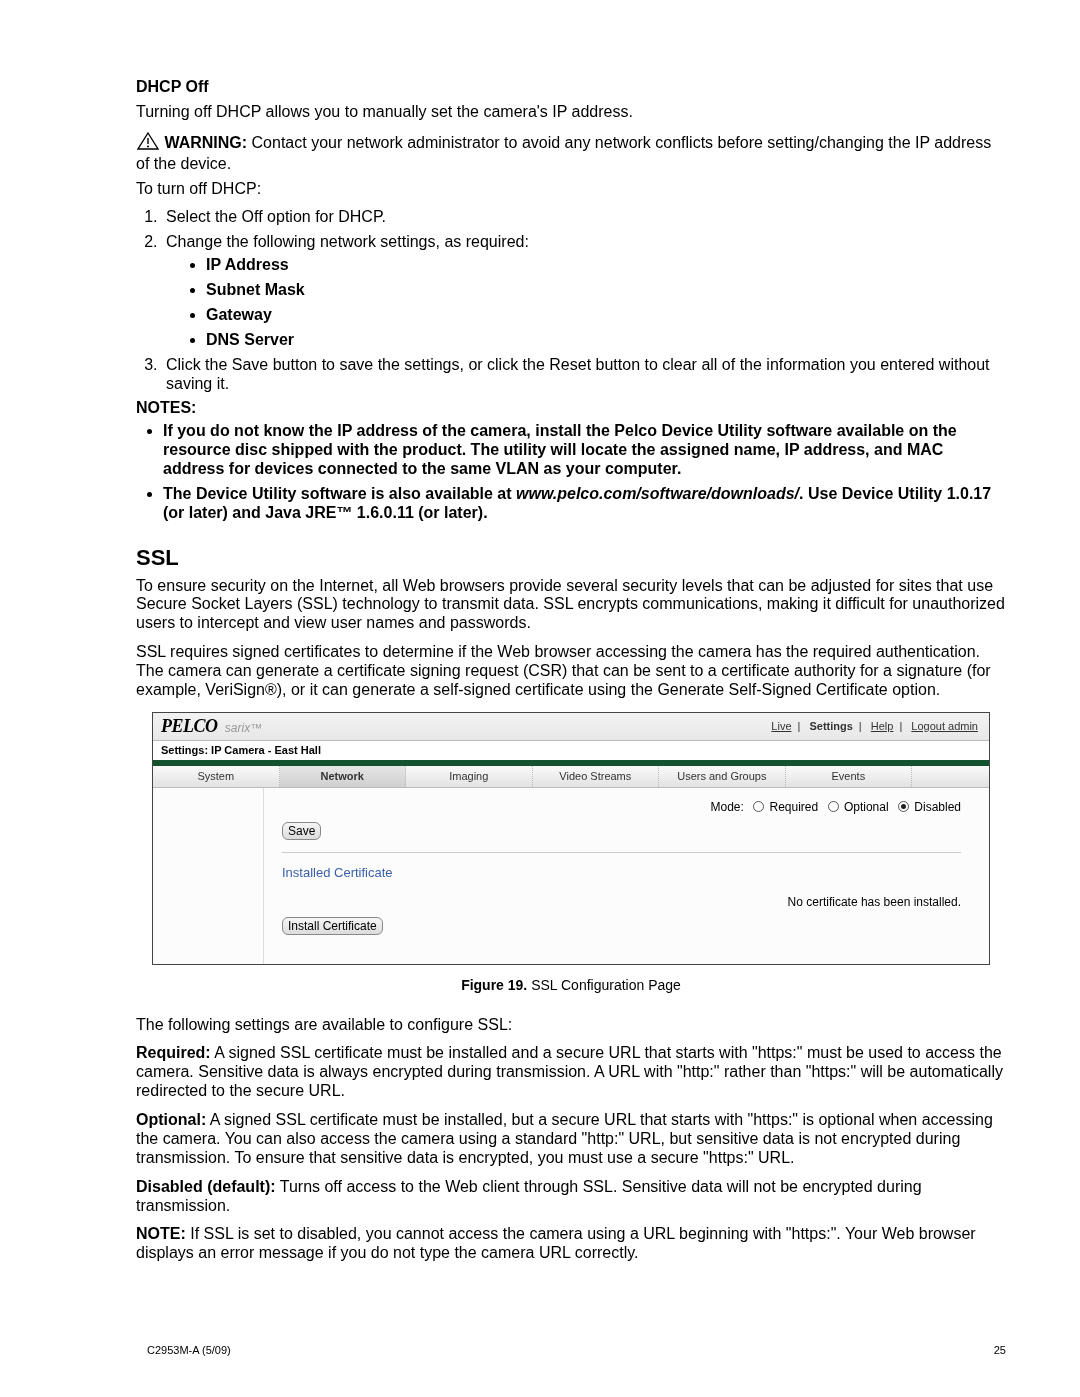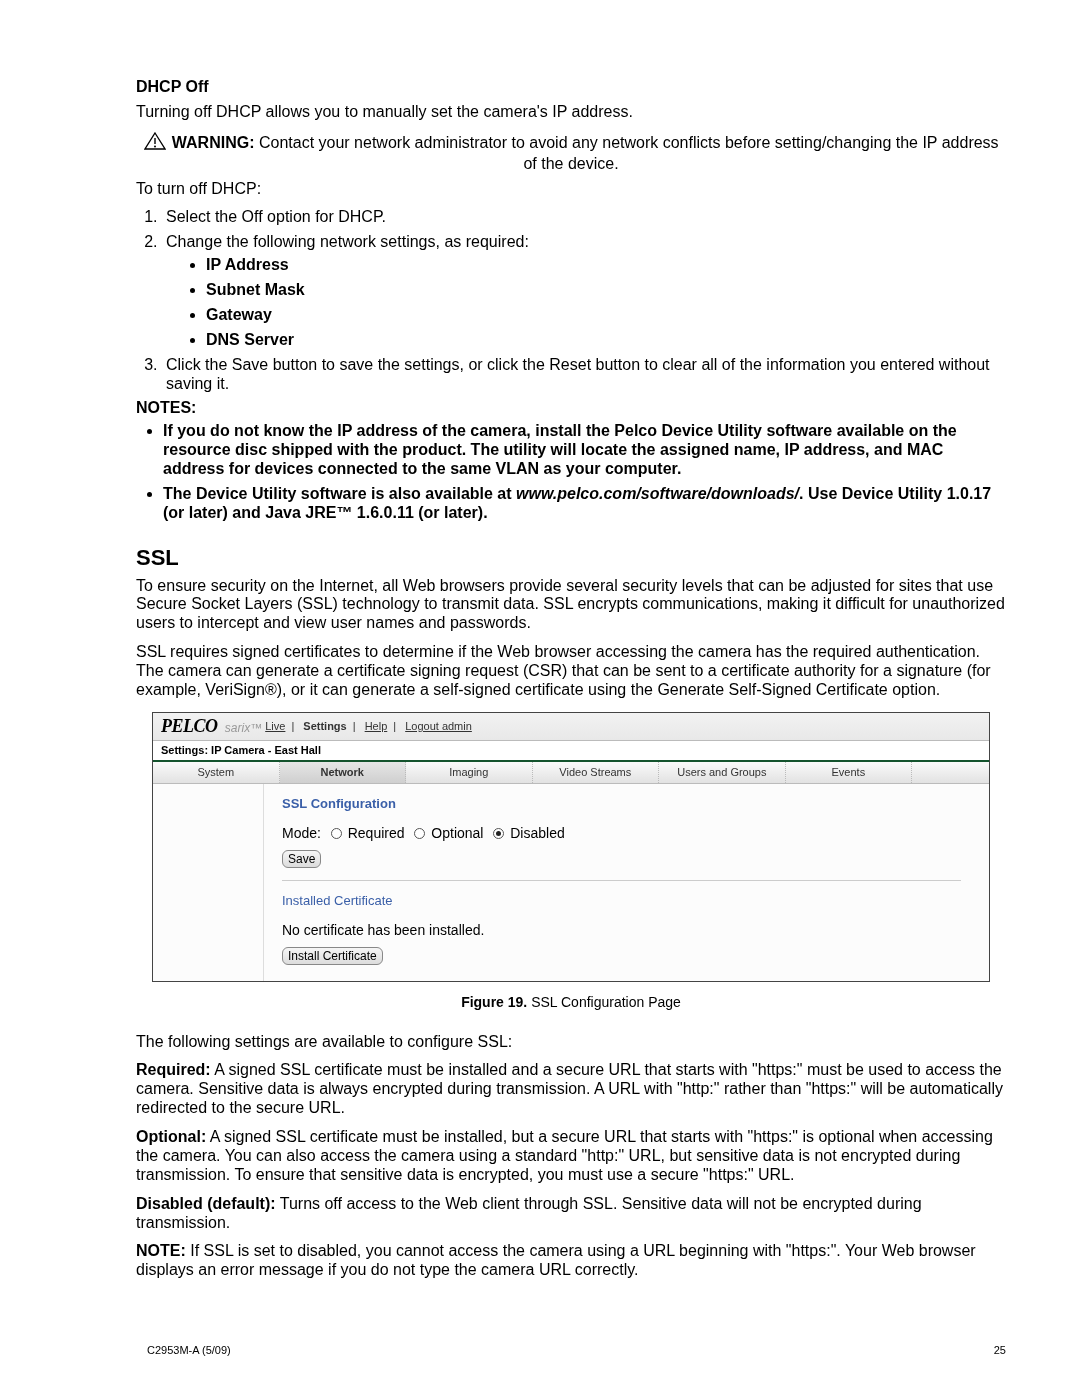--- a/index.html
+++ b/index.html
@@ -23,21 +23,21 @@
     font-size: 16px;
     font-weight: bold;
     margin: 0 0 6px 0;
   }
   .h-ssl {
     font-size: 22px;
     font-weight: bold;
     margin: 22px 0 6px 0;
   }
   p { margin: 0 0 10px 0; }
-  .warn-row { margin: 2px 0 6px 0; text-align: center; }
+  .warn-row { margin: 2px 0 6px 0; }
   .warn-icon {
     display: inline-block;
     width: 24px;
     text-align: center;
     vertical-align: -2px;
   }
   ol.num {
     margin: 4px 0 4px 26px;
     padding: 0;
   }
@@ -54,21 +54,21 @@
   
   .shot-wrap {
     margin: 12px 16px 10px 16px;
     border: 1px solid #444;
     background: #fff;
     font-size: 12px;
   }
   .shot-top {
     display: flex;
     align-items: center;
-    justify-content: flex-start;
+    justify-content: space-between;
     background: linear-gradient(#f2f2f2,#e8e8e8);
     border-bottom: 1px solid #bbb;
     padding: 3px 8px;
   }
   .brand {
     font-family: "Times New Roman", serif;
     font-style: italic;
     font-weight: 900;
     font-size: 18px;
     letter-spacing: -0.5px;
@@ -82,21 +82,21 @@
     font-weight: normal;
   }
   .top-links { font-size: 11px; color:#333; }
   .top-links span { margin: 0 3px; }
   .top-links .sel { font-weight: bold; }
   .u { text-decoration: underline; }
   .shot-bc {
     font-size: 11px;
     font-weight: bold;
     background: #fff;
-    border-bottom: 2px solid #14532d;
+    border-bottom: 6px solid #14532d;
     padding: 3px 8px;
   }
   .shot-tabs {
     display: flex;
     font-size: 11px;
     border-bottom: 1px solid #bbb;
   }
   .shot-tab {
     flex: 1;
     text-align: center;
@@ -117,21 +117,21 @@
   }
   .shot-side { width: 110px; border-right: 1px solid #ddd; }
   .shot-main { flex: 1; padding: 12px 28px 16px 18px; }
   .shot-h {
     color: #3a5fa8;
     font-family: Verdana, sans-serif;
     font-weight: bold;
     font-size: 13px;
     margin-bottom: 14px;
   }
-  .shot-row { font-size: 14px; margin-bottom: 6px; }
+  .shot-row { font-size: 12px; margin-bottom: 6px; text-align: right; }
   .radio {
     display: inline-block;
     width: 9px; height: 9px;
     border: 1px solid #555;
     border-radius: 50%;
     vertical-align: -1px;
     margin: 0 2px 0 6px;
     background: #fff;
     position: relative;
   }
@@ -229,21 +229,20 @@
     <div class="shot-tab sel">Network</div>
     <div class="shot-tab">Imaging</div>
     <div class="shot-tab">Video Streams</div>
     <div class="shot-tab">Users and Groups</div>
     <div class="shot-tab">Events</div>
     <div class="shot-tab" style="flex:0.6"></div>
   </div>
   <div class="shot-body">
     <div class="shot-side"></div>
     <div class="shot-main">
-      <div class="shot-h">SSL Configuration</div>
       <div class="shot-row">
         <span>Mode:</span>
         <span class="radio"></span>
         <span>Required</span>
         <span class="radio"></span>
         <span>Optional</span>
         <span class="radio on"></span>
         <span>Disabled</span>
       </div>
       <div class="btn">Save</div>

